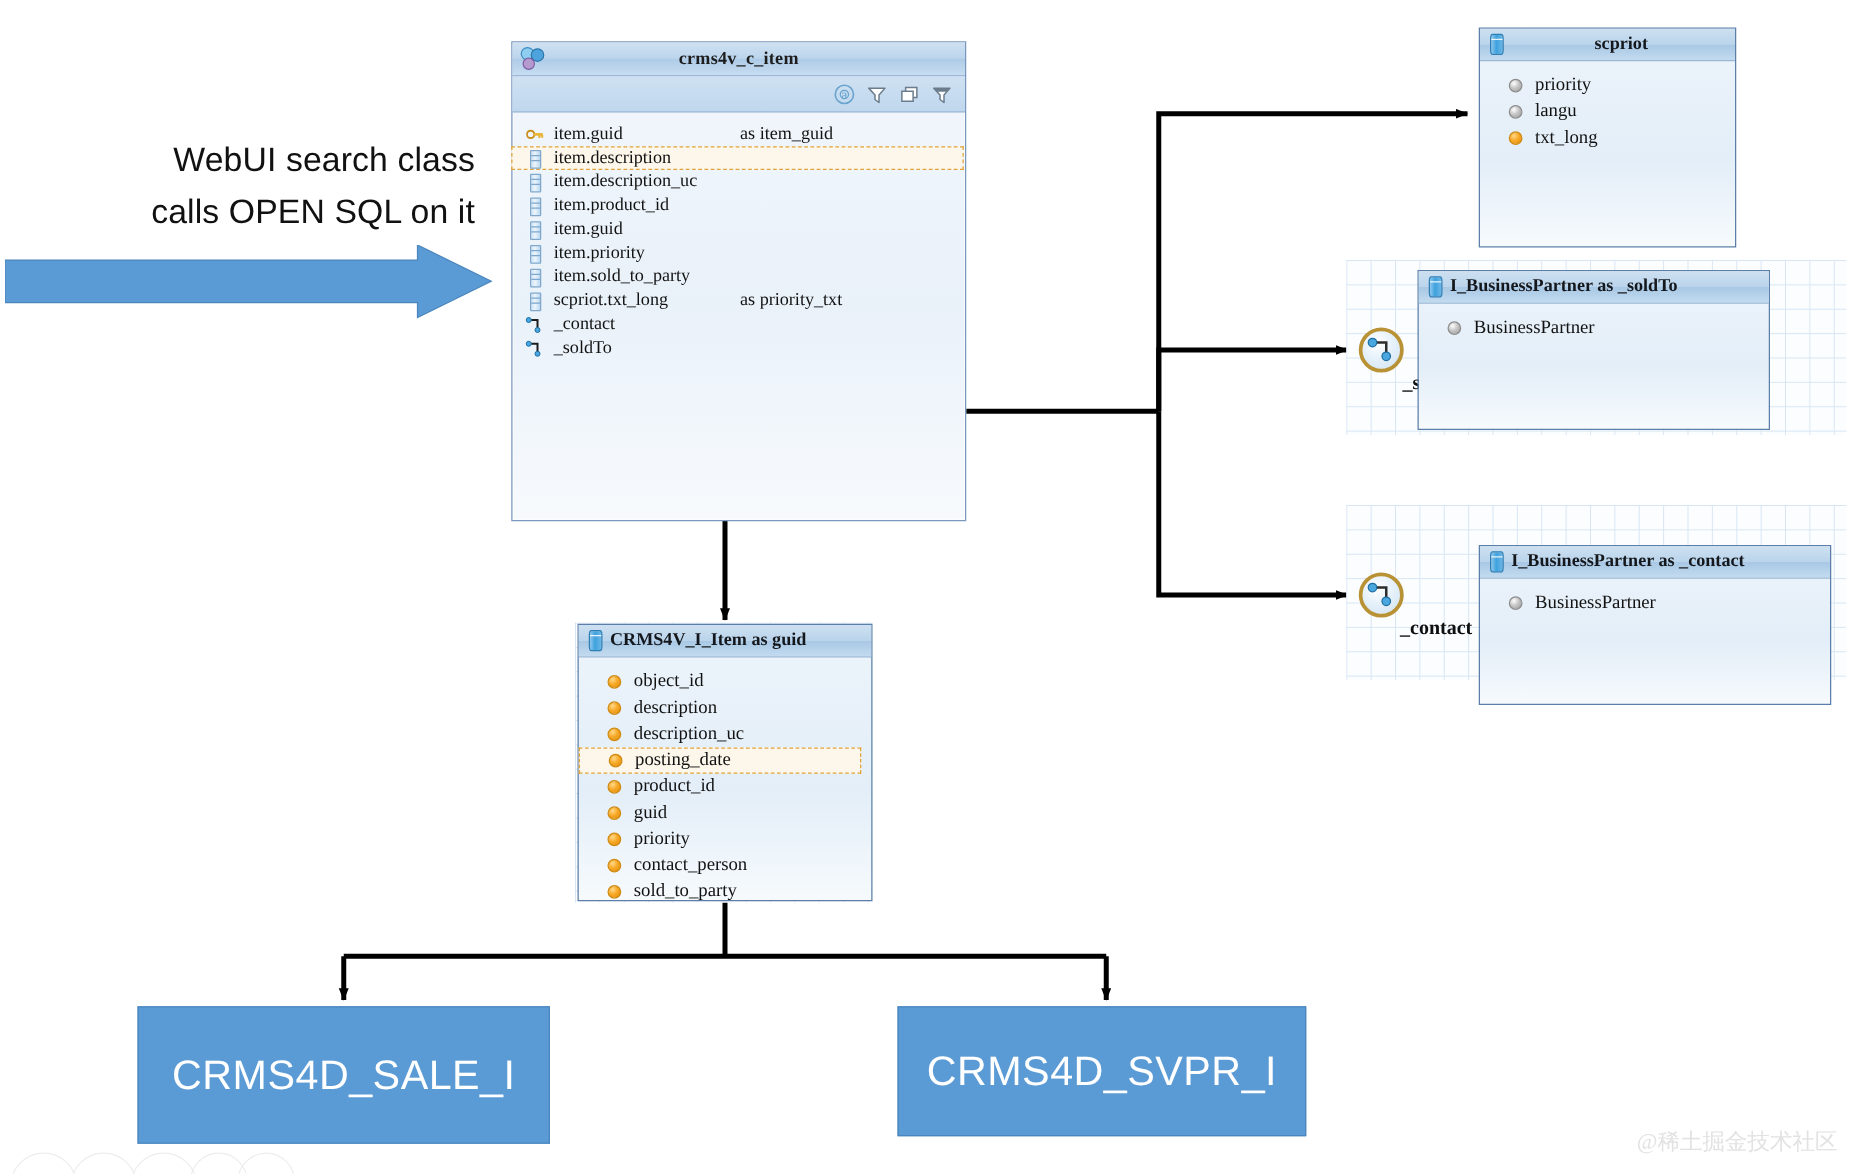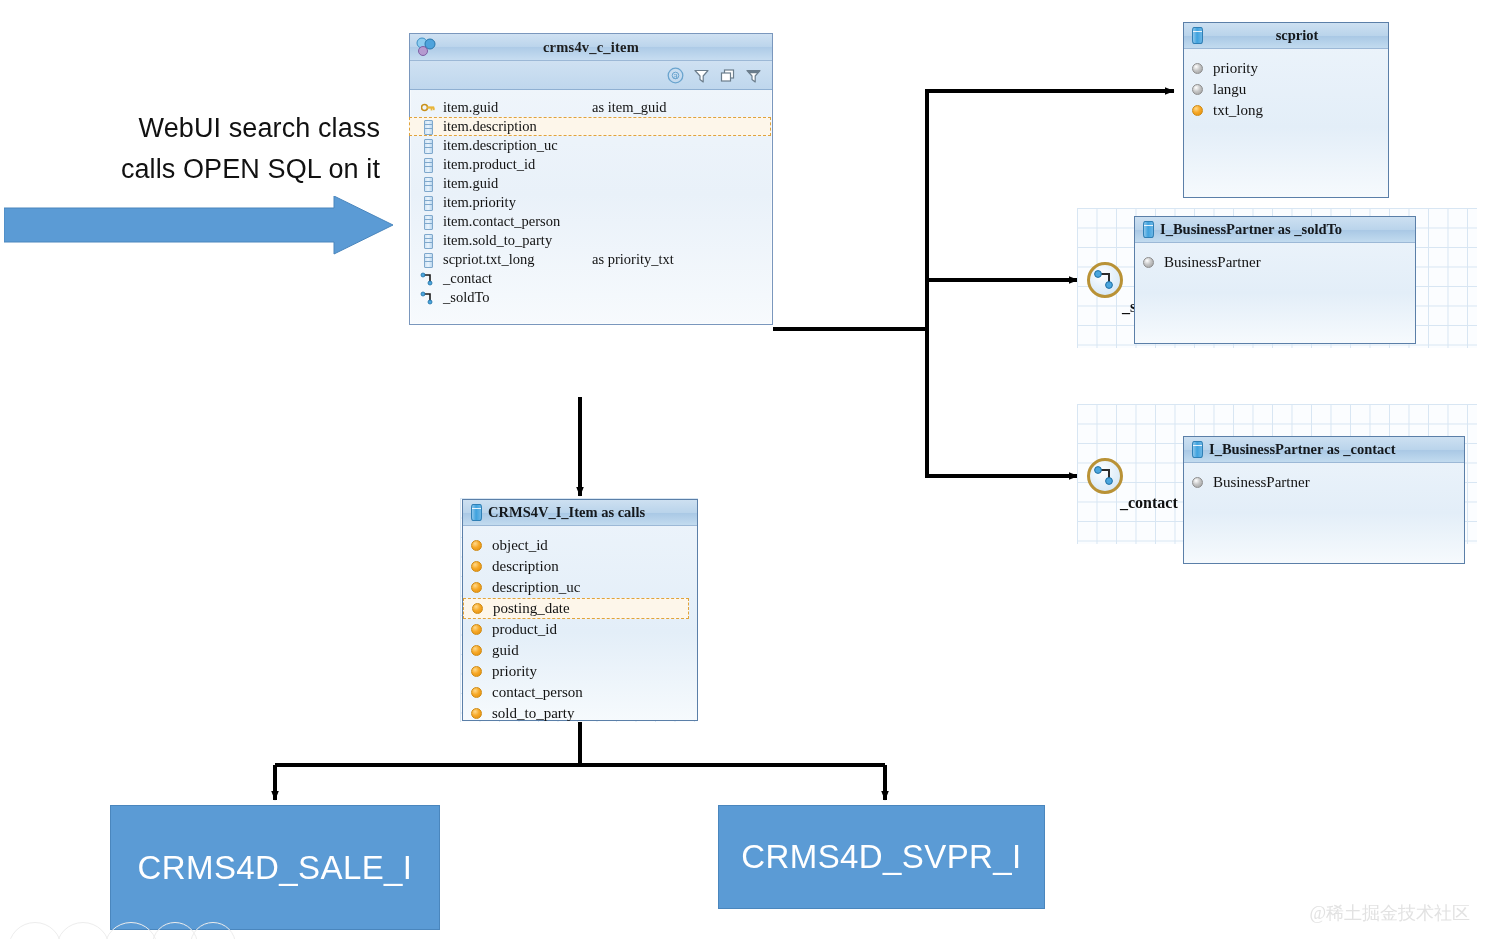--- a/index.html
+++ b/index.html
@@ -105,21 +105,21 @@
     display:flex;align-items:center;position:relative;
   }
   .sub-head .tbl-ic{margin-left:8px;margin-right:6px;}
   .sub-title{
     font-family:"Liberation Serif",serif;font-weight:bold;font-size:14.5px;color:#14181c;
     white-space:nowrap;
   }
   .sub-title.center{position:absolute;left:0;right:0;text-align:center;}
   .sub-body{padding-top:9px;}
   .sub-row{
-    display:flex;align-items:center;height:21px;padding-left:6px;
+    display:flex;align-items:center;height:21px;padding-left:21px;
     font-family:"Liberation Serif",serif;font-size:15px;color:#121212;
   }
   .sub-row .ic{width:15px;height:15px;position:relative;margin-right:8px;flex:0 0 15px;}
 
   .tbl-ic{
     width:11px;height:17px;border-radius:2px/4px;
     background:linear-gradient(to right,#8fc7ec,#3ea2de 45%,#6cb6e6);
     border:1px solid #2f7fb5;box-sizing:border-box;position:relative;
   }
   .tbl-ic:before{content:"";position:absolute;left:0;right:0;top:3px;height:1px;background:#ffffff;opacity:.85;}
@@ -199,21 +199,21 @@
 
   <div class="anno">
     <div>WebUI search class</div>
     <div>calls OPEN SQL on it</div>
   </div>
 
   <svg class="abs" style="left:4px;top:196px;" width="390" height="60" viewBox="0 0 390 60">
     <path d="M0,12 L330,12 L330,0 L389,29 L330,58 L330,46 L0,46 Z" fill="#5b9bd5" stroke="#4a86bd" stroke-width="1"></path>
   </svg>
 
-  <div class="ent" style="left:409px;top:33px;width:364px;height:292px;">
+  <div class="ent" style="left:409px;top:33px;width:364px;height:384px;">
 
     <div class="ent-head">
       <svg class="title-icon" viewBox="0 0 22 20">
         <circle cx="7" cy="6" r="5" fill="#8fcdf0" stroke="#3d8fc4" stroke-width="1"></circle>
         <circle cx="15" cy="7" r="5" fill="#4ea3dc" stroke="#2a77ab" stroke-width="1"></circle>
         <circle cx="8" cy="14" r="4.5" fill="#b59ad0" stroke="#7e5fa5" stroke-width="1"></circle>
       </svg>
       <span class="ent-title">crms4v_c_item</span>
     </div>
 
@@ -277,26 +277,20 @@
         <div class="row">
           <span class="ic">
             <span class="ico-fld"></span>
           </span>
           <span class="nm">item.priority</span>
         </div>
         <div class="row">
           <span class="ic">
             <span class="ico-fld"></span>
           </span>
-          <span class="nm">item.contact_person</span>
-        </div>
-        <div class="row">
-          <span class="ic">
-            <span class="ico-fld"></span>
-          </span>
           <span class="nm">item.sold_to_party</span>
         </div>
         <div class="row">
           <span class="ic">
             <span class="ico-fld"></span>
           </span>
           <span class="nm">scpriot.txt_long</span>
           <span class="alias">as priority_txt</span>
         </div>
         <div class="row">
@@ -396,21 +390,21 @@
           </span>
           <span>BusinessPartner</span>
         </div>
       </div>
   </div>
 
   <div class="gridbg" style="left:460px;top:498px;width:238px;height:224px;"></div>
   <div class="sub" style="left:462px;top:499px;width:236px;height:222px;">
     <div class="sub-head">
       <span class="tbl-ic"></span>
-      <span class="sub-title">CRMS4V_I_Item   as calls</span>
+      <span class="sub-title">CRMS4V_I_Item   as guid</span>
     </div>
     <div class="sub-body">
         <div class="sub-row">
           <span class="ic">
             <span class="ico-dot orange"></span>
           </span>
           <span>object_id</span>
         </div>
         <div class="sub-row">
           <span class="ic">
@@ -456,21 +450,21 @@
         </div>
         <div class="sub-row">
           <span class="ic">
             <span class="ico-dot orange"></span>
           </span>
           <span>sold_to_party</span>
         </div>
       </div>
   </div>
 
-  <div class="bluebox" style="left:110px;top:805px;width:330px;height:125px;">
+  <div class="bluebox" style="left:110px;top:805px;width:330px;height:110px;">
     <span>CRMS4D_SALE_I</span>
   </div>
   <div class="bluebox" style="left:718px;top:805px;width:327px;height:104px;">
     <span>CRMS4D_SVPR_I</span>
   </div>
 
   <div class="deco-circle" style="left:8px;top:922px;width:54px;height:54px;"></div>
   <div class="deco-circle" style="left:56px;top:922px;width:54px;height:54px;"></div>
   <div class="deco-circle" style="left:104px;top:922px;width:54px;height:54px;"></div>
   <div class="deco-circle" style="left:152px;top:922px;width:46px;height:46px;"></div>

